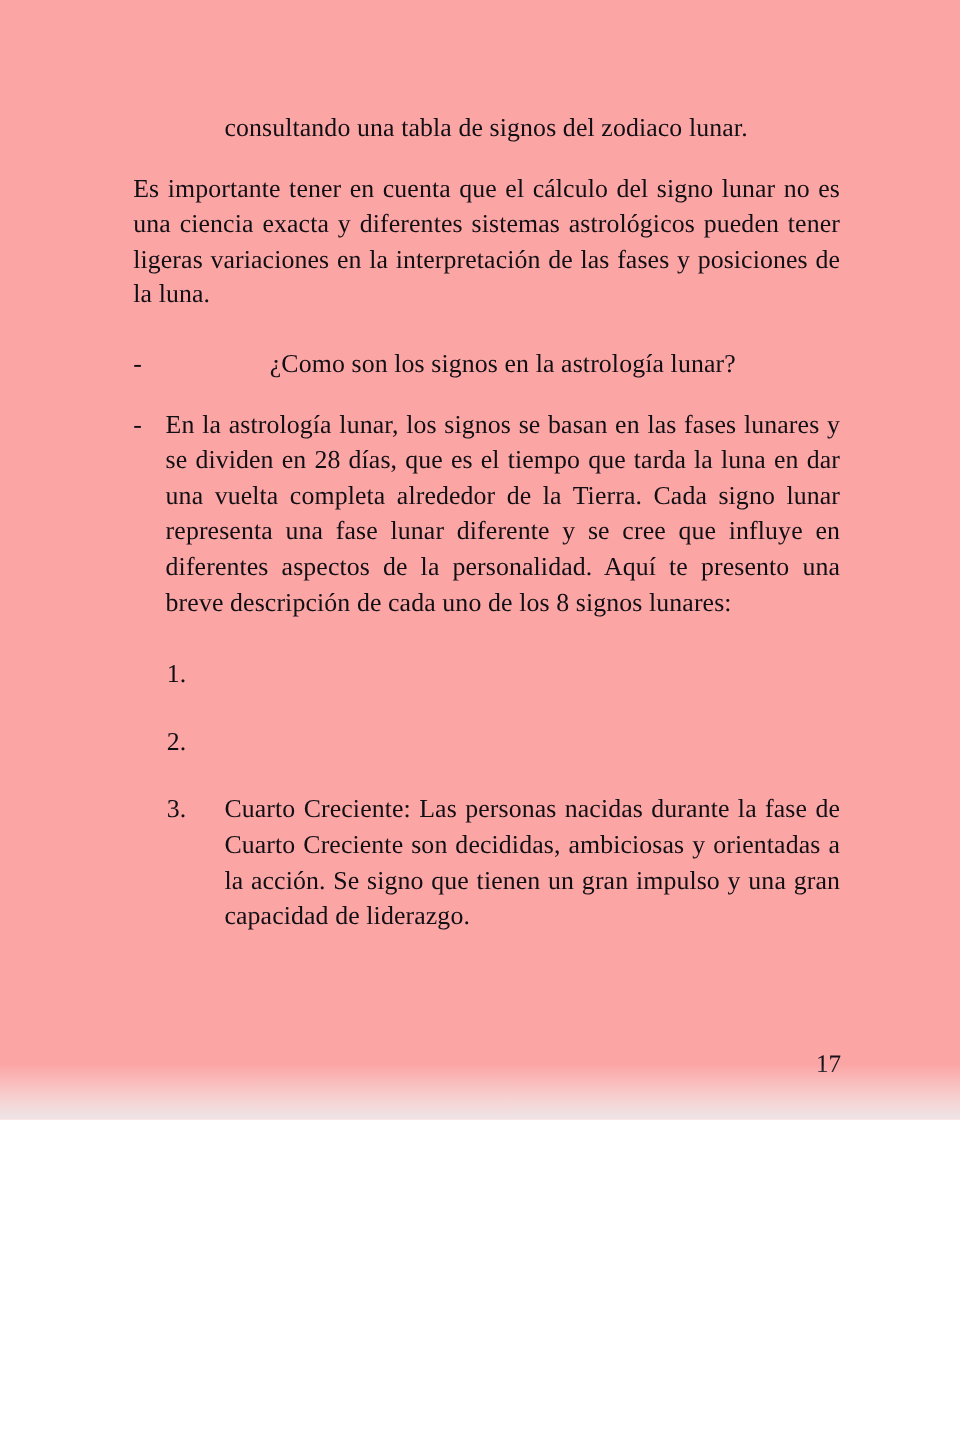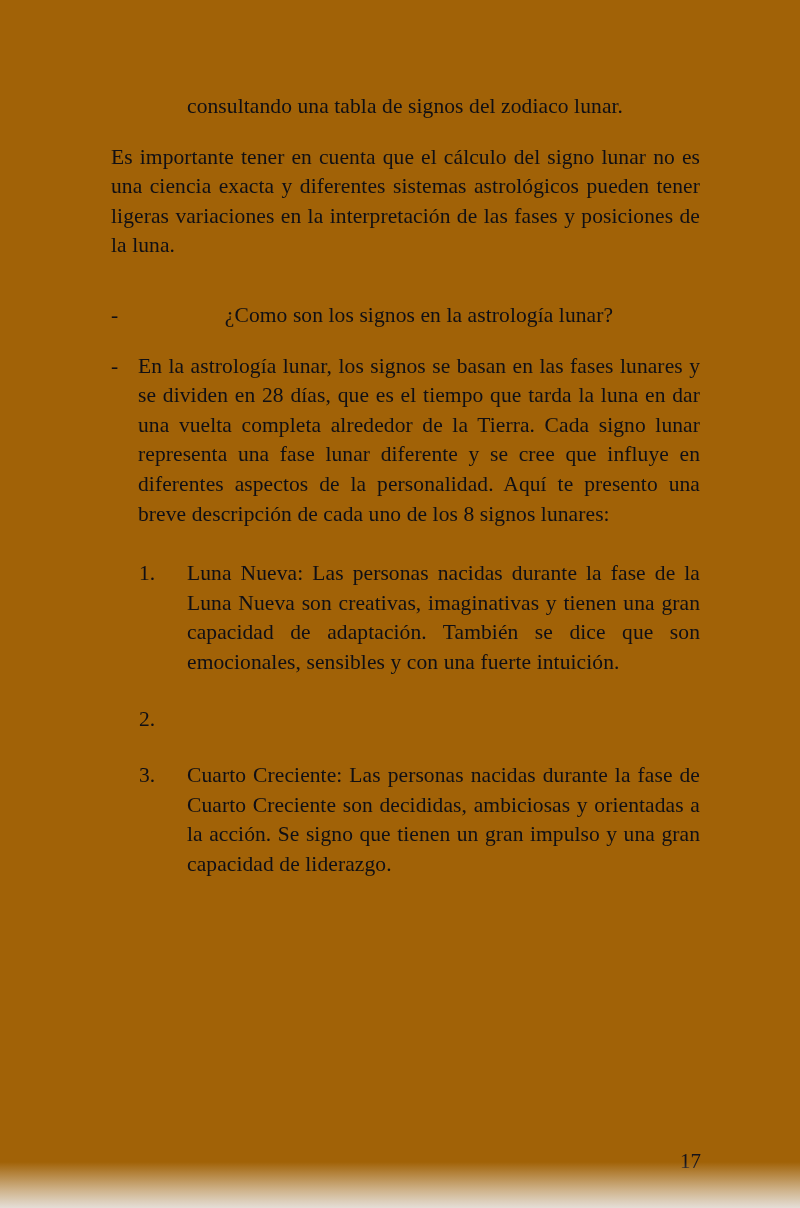--- a/index.html
+++ b/index.html
@@ -3,22 +3,22 @@
 <meta charset="utf-8">
 <style>
   html, body {
     margin: 0;
     padding: 0;
     background: #ffffff;
   }
   .page {
     position: relative;
     width: 800px;
-    height: 1208px;
-    background: #a16207;
+    height: 933px;
+    background: #fca5a5;
     overflow: hidden;
     font-family: "Liberation Serif", "DejaVu Serif", serif;
     color: #100f14;
     box-sizing: border-box;
     text-decoration: underline;
   }
   
   .page::after {
     content: "";
     position: absolute;
@@ -47,21 +47,21 @@
   }
 
   
   .para-cont {
     margin-left: 76px;
     width: 513px;
     margin-bottom: 21px;
   }
 
   .para-body {
-    margin-bottom: 40px;
+    margin-bottom: 28px;
   }
 
   
   .dash-item {
     display: flex;
     align-items: flex-start;
     margin-bottom: 21px;
   }
   .dash-marker {
     flex: 0 0 auto;
@@ -141,21 +141,20 @@
 
     <div class="dash-item">
       <span class="dash-marker">-</span>
       <span class="dash-text">En la astrología lunar, los signos se basan en las fases lunares y se dividen en 28 días, que es el tiempo que tarda la luna en dar una vuelta completa alrededor de la Tierra. Cada signo lunar representa una fase lunar diferente y se cree que influye en diferentes aspectos de la personalidad. Aquí te presento una breve descripción de cada uno de los 8 signos lunares:</span>
     </div>
 
     <div class="num-list">
 
       <div class="num-item">
         <span class="num-marker">1.</span>
-        <span class="num-text">Luna Nueva: Las personas nacidas durante la fase de la Luna Nueva son creativas, imaginativas y tienen una gran capacidad de adaptación. También se dice que son emocionales, sensibles y con una fuerte intuición.</span>
       </div>
 
       <div class="num-item">
         <span class="num-marker">2.</span>
       </div>
 
       <div class="num-item">
         <span class="num-marker">3.</span>
         <span class="num-text">Cuarto Creciente: Las personas nacidas durante la fase de Cuarto Creciente son decididas, ambiciosas y orientadas a la acción. Se signo que tienen un gran impulso y una gran capacidad de liderazgo.</span>
       </div>

